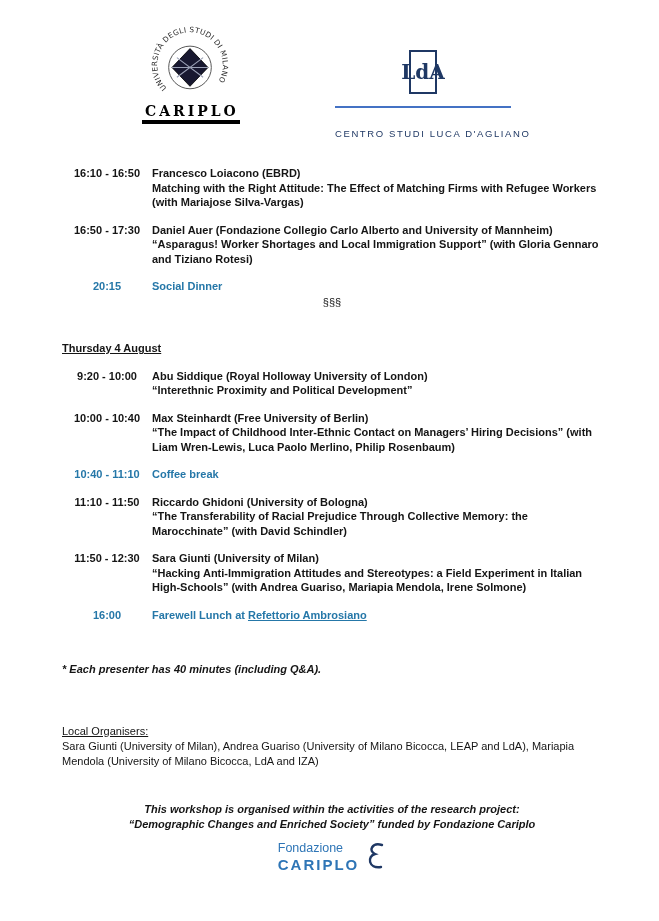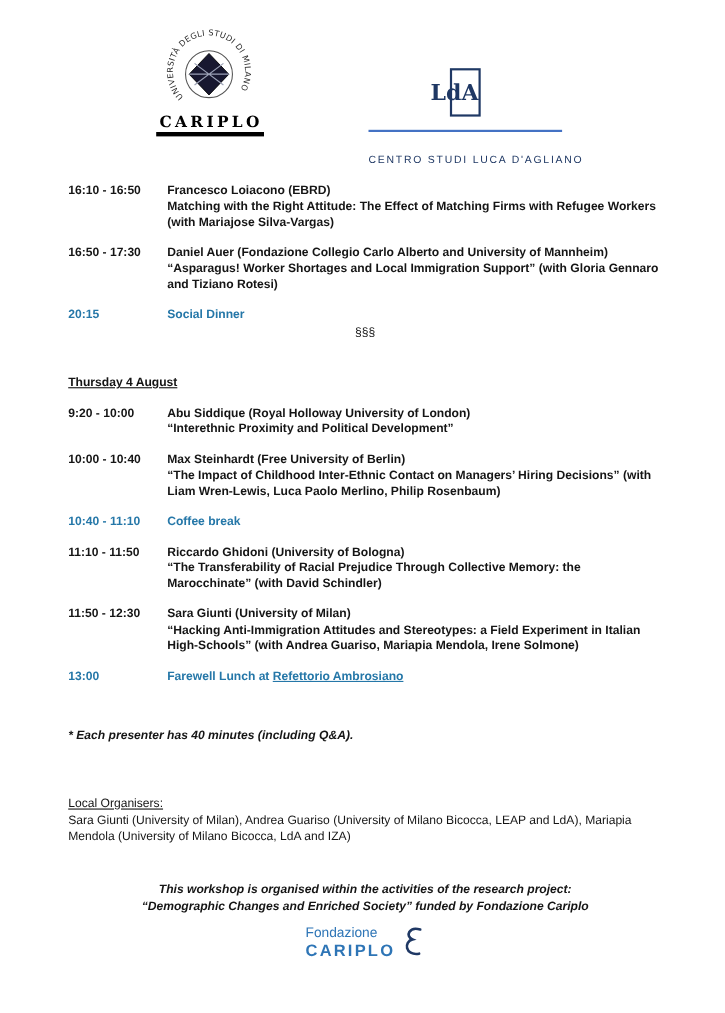--- a/index.html
+++ b/index.html
@@ -22,36 +22,36 @@
   .bicocca{position:absolute;left:142px;top:24px;width:96px;text-align:center;}
   .seal{display:block;margin:0 auto;}
   .bicocca-wordmark{
     display:inline-block;margin-top:-4px;
     font-family:"DejaVu Serif", serif;font-weight:700;font-size:14px;
     letter-spacing:3px;color:#000;
     border-bottom:4px solid #000;padding:0 1px 1px 3px;
   }
   .lda{position:absolute;left:335px;top:50px;width:176px;text-align:center;}
   .lda-box{
-    width:28px;height:44px;margin:12px auto;border:2px solid var(--navy);
-    display:flex;align-items:center;justify-content:flex-end;
+    width:28px;height:44px;margin:0 auto;border:2px solid var(--navy);
+    display:flex;align-items:center;justify-content:center;
     font-family:"DejaVu Serif", serif;font-weight:700;font-size:20px;color:var(--navy);
   }
   .lda-rule{margin-top:12px;height:2px;background:var(--lda-line);}
   .lda-caption{
     margin-top:20px;color:var(--navy);font-size:9.5px;letter-spacing:1.6px;white-space:nowrap;
   }
 
   
   .content{padding:0 57px 0 62px;}
   .row{display:grid;grid-template-columns:90px 1fr;line-height:1.32;margin-bottom:13px;}
   .row.first{margin-top:16px;}
   .row.tight{margin-bottom:0;}
   .row.mt-lg{margin-top:13px;}
-  .time{font-weight:700;}
+  .time{font-weight:700;text-align:center;}
   .speaker{font-weight:700;}
   .title{font-weight:700;}
   .accent{color:var(--accent);font-weight:700;}
   .event{font-weight:700;}
   .link{color:var(--accent);text-decoration:underline;cursor:pointer;}
   .divider{ text-align:center;margin:1px 0 0 0;line-height:1.32;}
   .day-heading{
     font-weight:700;text-decoration:underline;margin:32px 0 13px 0;line-height:1.32;
   }
   .footnote{margin-top:40px;font-style:italic;font-weight:700;line-height:1.32;}
@@ -161,21 +161,21 @@
 
     <div class="row">
       <div class="time">11:50 - 12:30</div>
       <div class="cell">
         <div class="speaker">Sara Giunti (University of Milan)</div>
         <div class="title">“Hacking Anti-Immigration Attitudes and Stereotypes: a Field Experiment in Italian High-Schools” (with Andrea Guariso, Mariapia Mendola, Irene Solmone)</div>
       </div>
     </div>
 
     <div class="row mt-lg tight">
-      <div class="time accent">13:00</div>
+      <div class="time accent">16:00</div>
       <div class="cell">
         <div class="event accent">
           <span>Farewell Lunch at </span><a class="link">Refettorio Ambrosiano</a>
         </div>
       </div>
     </div>
 
     <div class="footnote">* Each presenter has 40 minutes (including Q&amp;A).</div>
 
     <div class="organisers">

